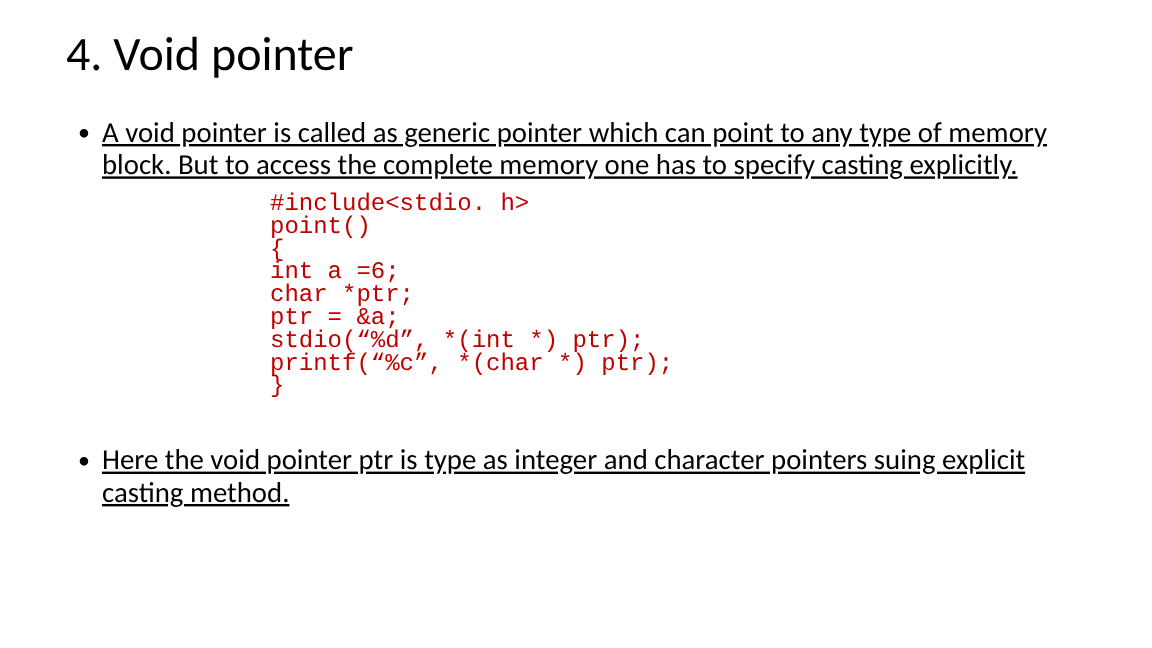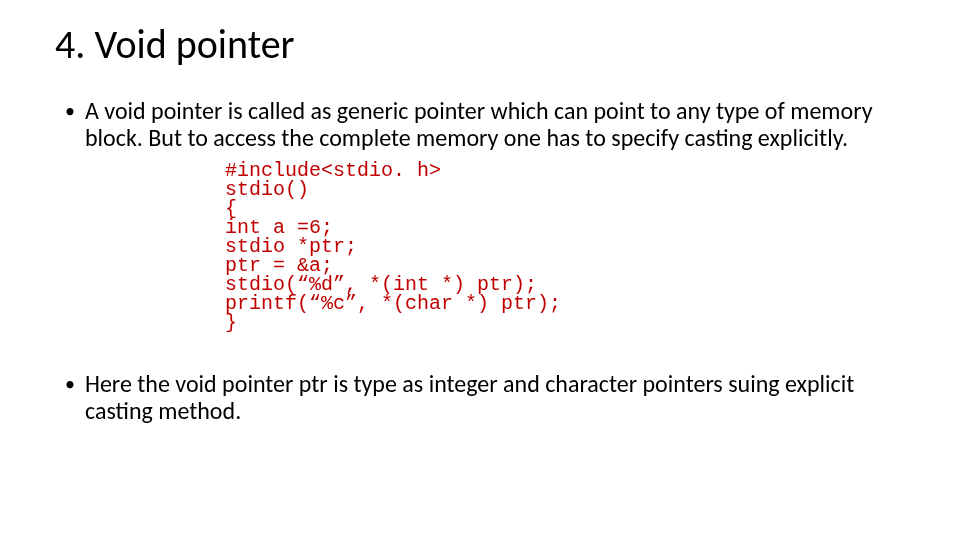--- a/index.html
+++ b/index.html
@@ -30,20 +30,21 @@
     margin-left: 10px;
   }
   .dot {
     font-size: 20px;
     line-height: 28px;
     margin-right: 10px;
   }
   .bullet-text {
     font-size: 24px;
     line-height: 27px;
+    text-decoration: underline;
   }
   .code-wrap {
     margin: 10px 0 14px 170px;
   }
   .code {
     font-family: Consolas, "Courier New", monospace;
     font-size: 20px;
     line-height: 19px;
     color: #c00000;
     white-space: pre;
@@ -59,24 +60,24 @@
 
   <h1 class="title">4. Void pointer</h1>
 
   <div class="bullet-row">
     <span class="dot">•</span>
     <span class="bullet-text">A void pointer is called as generic pointer which can point to any type of memory block. But to access the complete memory one has to specify casting explicitly.</span>
   </div>
 
   <div class="code-wrap">
     <div class="code">#include&lt;stdio. h&gt;</div>
-    <div class="code">stdio()</div>
+    <div class="code">point()</div>
     <div class="code">{</div>
     <div class="code">int a =6;</div>
-    <div class="code">stdio *ptr;</div>
+    <div class="code">char *ptr;</div>
     <div class="code">ptr = &amp;a;</div>
     <div class="code">stdio(“%d”, *(int *) ptr);</div>
     <div class="code">printf(“%c”, *(char *) ptr);</div>
     <div class="code">}</div>
   </div>
 
   <div class="bullet-row second-bullet">
     <span class="dot">•</span>
     <span class="bullet-text">Here the void pointer ptr is type as integer and character pointers suing explicit casting method.</span>
   </div>

